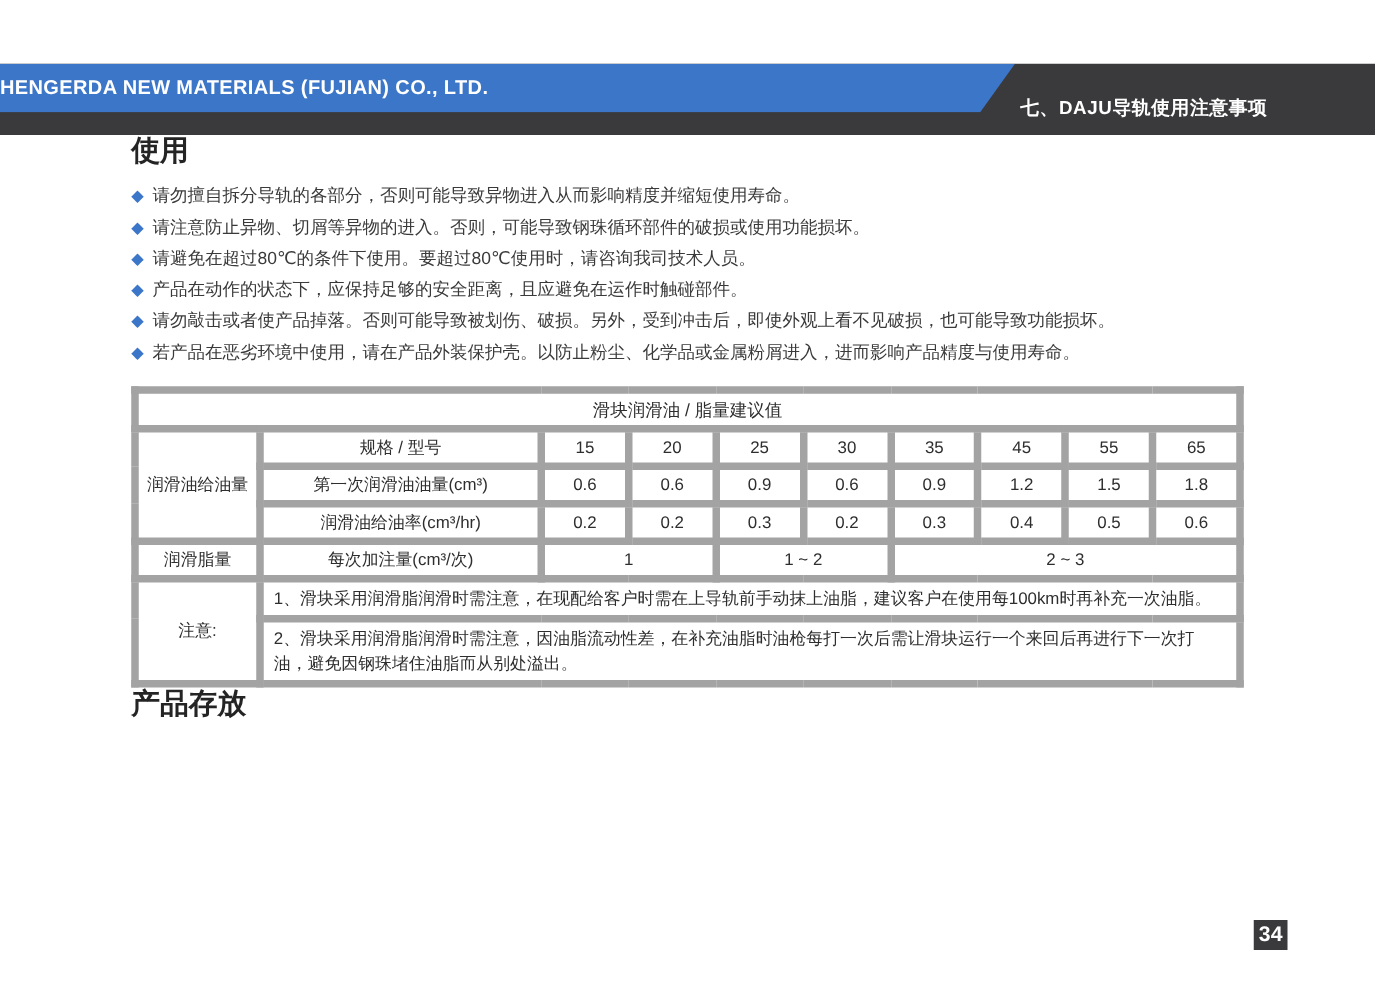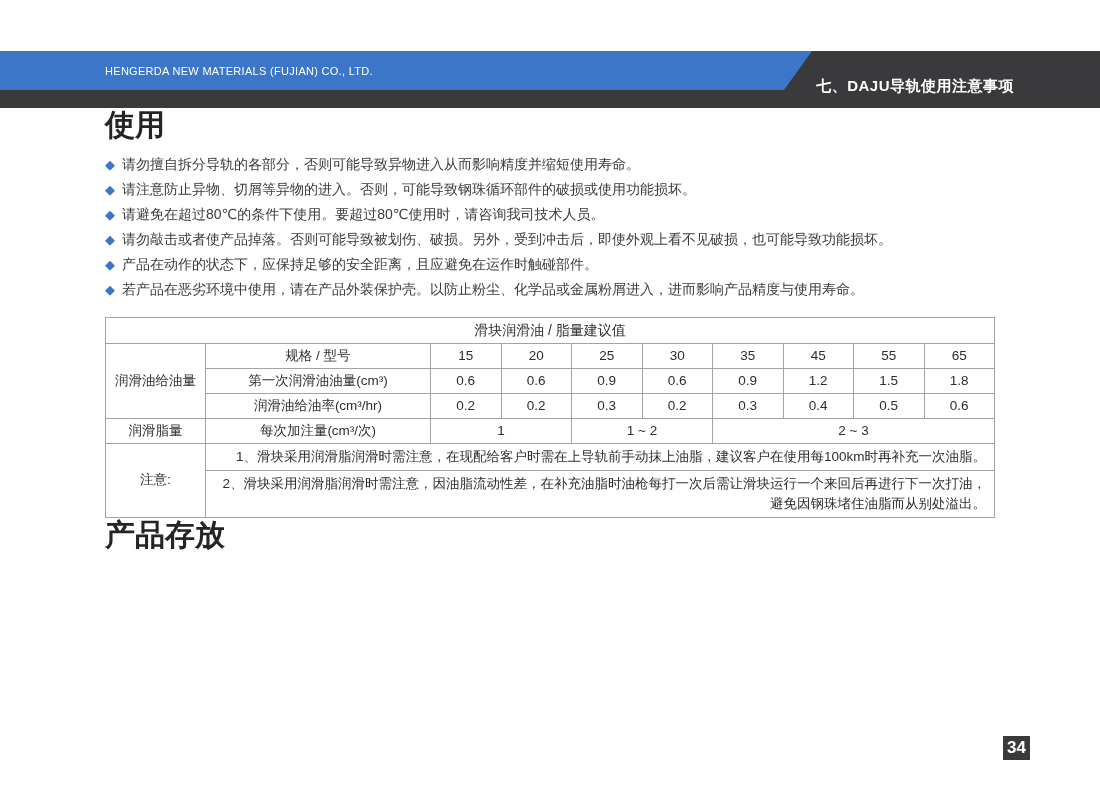--- a/index.html
+++ b/index.html
@@ -13,61 +13,61 @@
     position:absolute;top:51px;left:0;width:1100px;height:57px;
     background:#3a393b;
   }
   .header-blue{
     position:absolute;top:51px;left:0;width:812px;height:39px;
     background:#3b76c8;
     clip-path:polygon(0 0,100% 0,calc(100% - 28px) 100%,0 100%);
     display:flex;align-items:center;
   }
   .company-name{
-    margin-left:105px;color:#ffffff;font-weight:normal;font-size:11px;
+    color:#ffffff;font-weight:bold;font-size:16px;
     letter-spacing:0.3px;
   }
   .section-banner{
     position:absolute;top:51px;left:0;width:1100px;height:67px;
     display:flex;align-items:center;justify-content:flex-end;
     pointer-events:none;
   }
   .section-banner-text{
     margin-right:86px;margin-top:4px;color:#ffffff;font-weight:bold;font-size:15px;
     letter-spacing:0.5px;
   }
   
   .main{position:absolute;top:108px;left:105px;width:890px;}
   h1.sec-title{
-    font-size:30px;font-weight:bold;color:#242424;margin:0;line-height:1.1;
+    font-size:23px;font-weight:bold;color:#242424;margin:0;line-height:1.1;
   }
   .t-usage{margin-top:30px;}
   .t-lube{margin-top:31px;}
   .t-store{margin-top:27px;}
   ul.bullets{list-style:none;margin:11px 0 0 0;padding:0;}
   ul.bullets li{
     font-size:14px;line-height:24.5px;color:#3a3a3a;white-space:nowrap;
   }
   .diamond{
     color:#3b76c8;font-size:13px;margin-right:7px;vertical-align:0.5px;
   }
   
   table.lube-table{
     border-collapse:collapse;table-layout:fixed;width:890px;margin-top:15px;
     font-size:13.5px;color:#2e2e2e;
   }
   table.lube-table td{
-    border:1px solid #a3a3a3;text-align:center;padding:2px 4px;
+    border:6px solid #a3a3a3;text-align:center;padding:2px 4px;
     background:#ffffff;line-height:1.45;
   }
   table.lube-table .tbl-title{height:21px;font-size:14px;}
   table.lube-table .hdr-row td{height:17px;}
   table.lube-table .data-row td{height:20px;margin-top:20px;}
   table.lube-table td.note-cell{
-    text-align:right;padding:3px 8px;line-height:20px;
+    text-align:left;padding:3px 8px;line-height:20px;
   }
   
   .page-badge{
     position:absolute;top:736px;right:70px;background:#3a393b;color:#ffffff;
     font-size:17px;font-weight:bold;padding:2px 4px;line-height:1.2;
   }
 </style>
 </head>
 <body>
 
@@ -79,22 +79,22 @@
   <span class="section-banner-text">七、DAJU导轨使用注意事项</span>
 </div>
 
 <div class="main">
 
   <h1 class="sec-title t-usage">使用</h1>
   <ul class="bullets">
     <li><span class="diamond">◆</span><span>请勿擅自拆分导轨的各部分，否则可能导致异物进入从而影响精度并缩短使用寿命。</span></li>
     <li><span class="diamond">◆</span><span>请注意防止异物、切屑等异物的进入。否则，可能导致钢珠循环部件的破损或使用功能损坏。</span></li>
     <li><span class="diamond">◆</span><span>请避免在超过80℃的条件下使用。要超过80℃使用时，请咨询我司技术人员。</span></li>
+    <li><span class="diamond">◆</span><span>产品在动作的状态下，应保持足够的安全距离，且应避免在运作时触碰部件。</span></li>
     <li><span class="diamond">◆</span><span>请勿敲击或者使产品掉落。否则可能导致被划伤、破损。另外，受到冲击后，即使外观上看不见破损，也可能导致功能损坏。</span></li>
-    <li><span class="diamond">◆</span><span>产品在动作的状态下，应保持足够的安全距离，且应避免在运作时触碰部件。</span></li>
     <li><span class="diamond">◆</span><span>若产品在恶劣环境中使用，请在产品外装保护壳。以防止粉尘、化学品或金属粉屑进入，进而影响产品精度与使用寿命。</span></li>
   </ul>
 
 
   <table class="lube-table">
     <colgroup>
       <col style="width:100px">
         <col style="width:225px">
       <col>
         <col>

